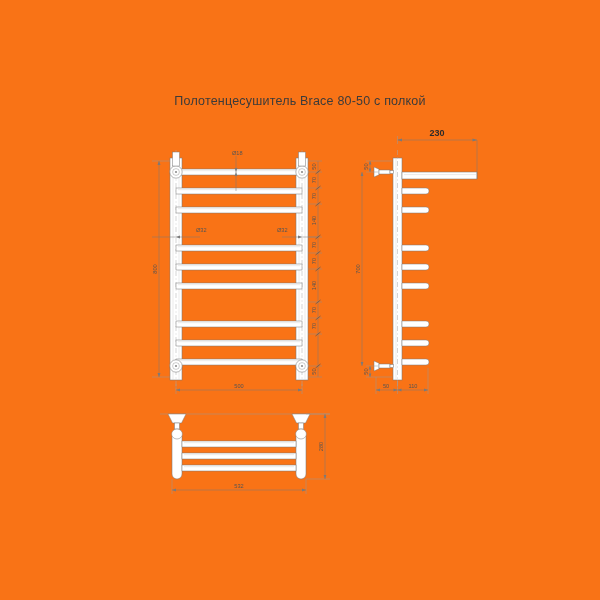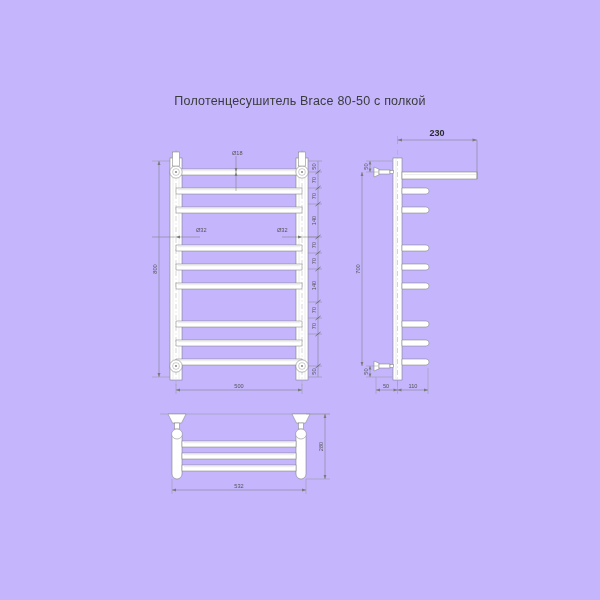--- a/index.html
+++ b/index.html
@@ -10,21 +10,21 @@
   body {
     width: 600px;
     height: 600px;
     overflow: hidden;
     font-family: "Liberation Sans", sans-serif;
   }
   #sheet {
     position: relative;
     width: 600px;
     height: 600px;
-    background: #c4b5fd;
+    background: #f97316;
   }
   #title {
     position: absolute;
     left: 0;
     top: 94px;
     width: 600px;
     text-align: center;
     font-family: "Liberation Sans", sans-serif;
     font-size: 12.5px;
     color: #3b3b3b;

